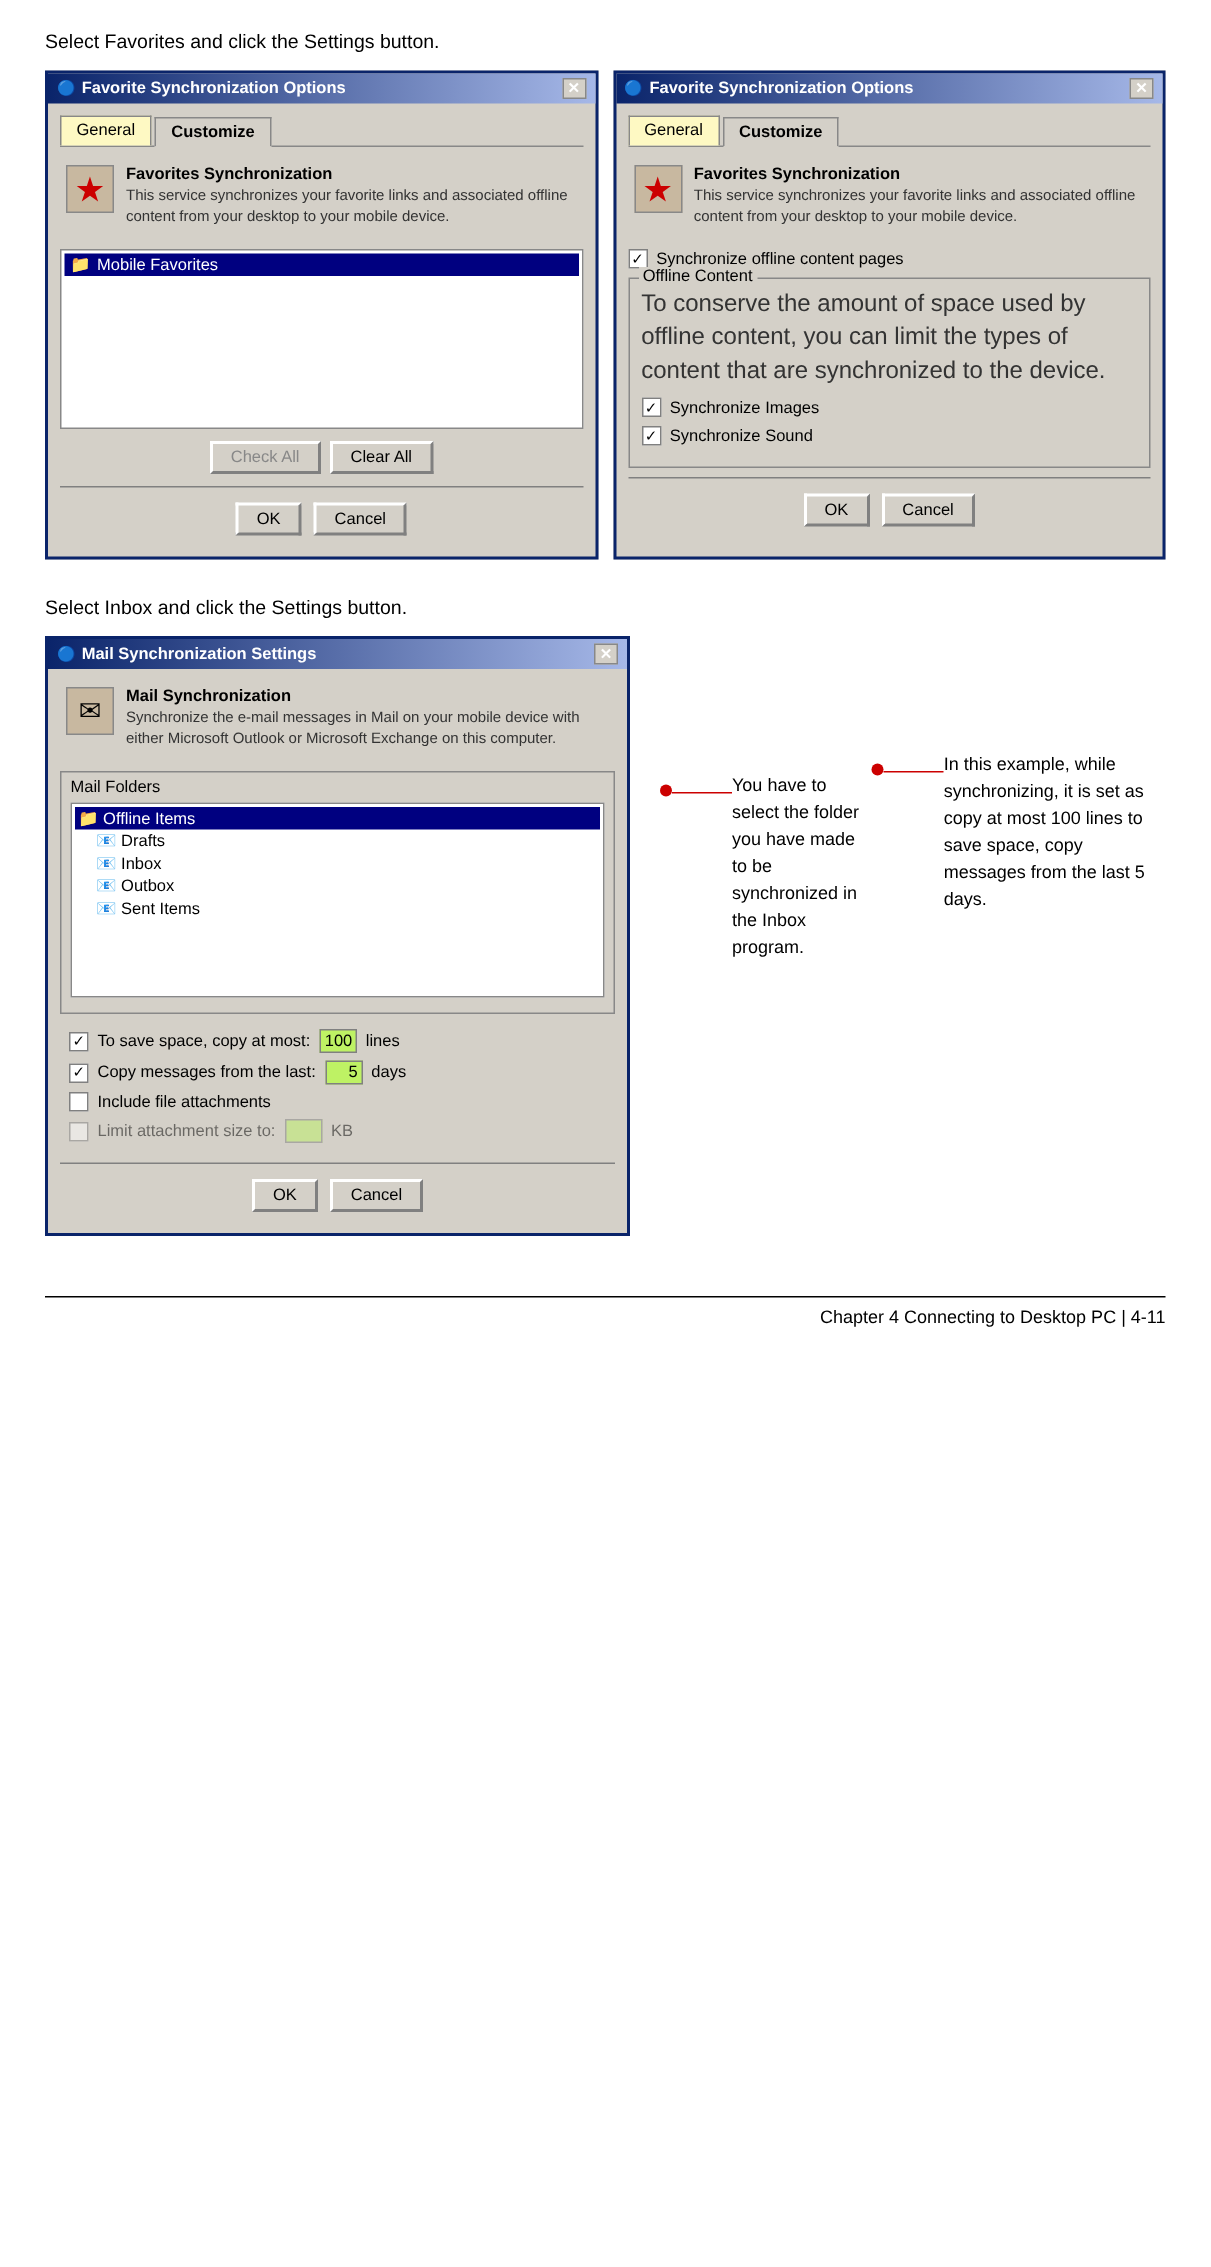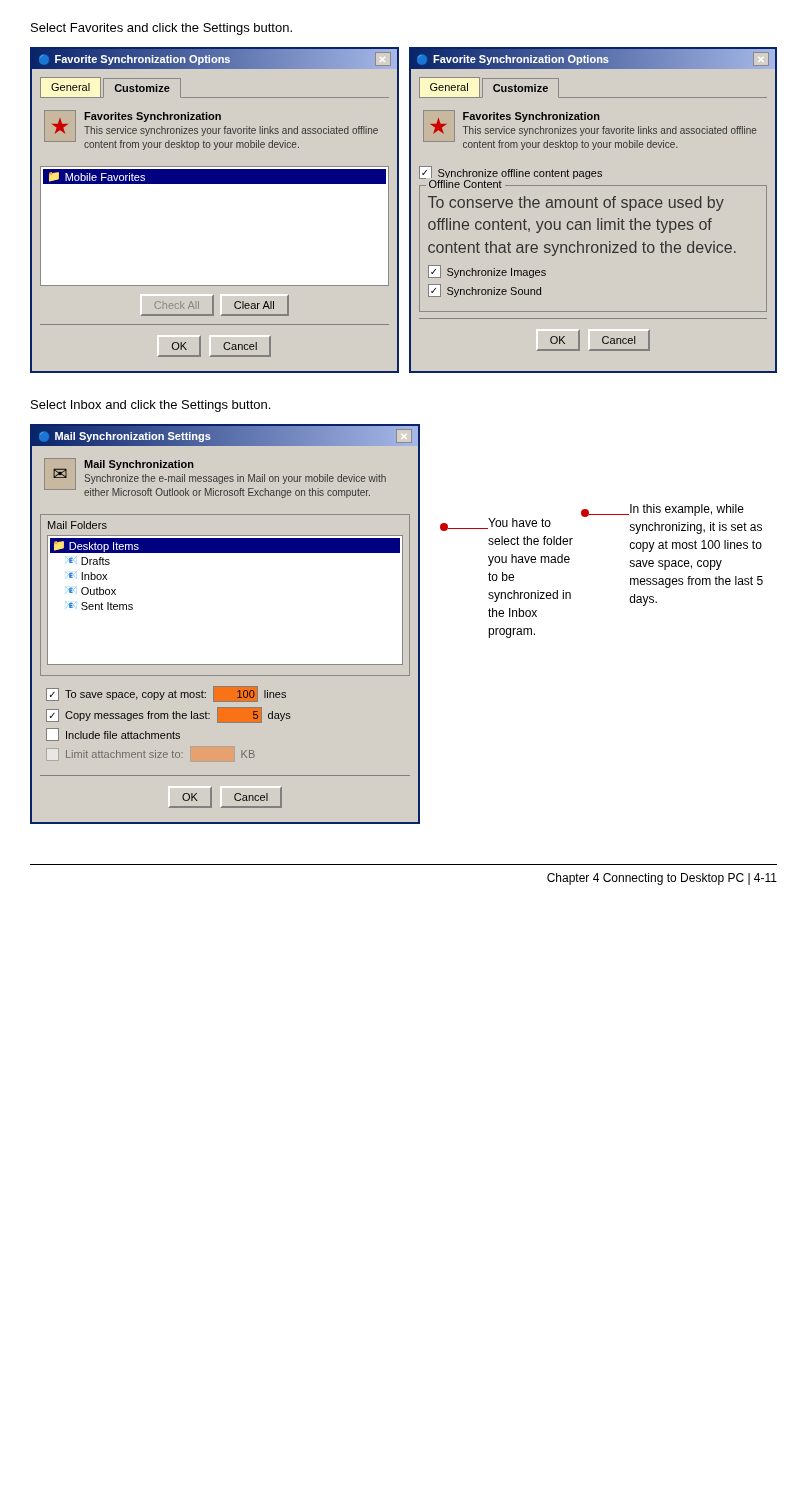--- a/index.html
+++ b/index.html
@@ -246,24 +246,24 @@
       padding: 4px 6px;
     }
     .mail-option-row {
       display: flex;
       align-items: center;
       gap: 6px;
       margin-bottom: 5px;
       font-size: 11px;
     }
     .mail-input {
-      width: 45px;
+      width: 25px;
       height: 16px;
       border: 1px solid #808080;
-      background: #f97316;
+      background: #bef264;
       font-size: 11px;
       text-align: right;
       padding-right: 2px;
     }
     .mail-unit {
       font-size: 11px;
     }
     .separator-line {
       border: none;
       border-top: 1px solid #808080;
@@ -404,21 +404,21 @@
           <div class="service-title">Mail Synchronization</div>
           <div class="service-desc">Synchronize the e-mail messages in Mail on your mobile device with either Microsoft Outlook or Microsoft Exchange on this computer.</div>
         </div>
       </div>
 
       <div style="border: 1px solid #888; padding: 4px 6px; margin-bottom: 6px;">
         <div style="font-size:11px; margin-bottom:4px;">Mail Folders</div>
         <div class="mail-folders-box">
           <div class="folder-item selected">
             <span>📁</span>
-            <span>Desktop Items</span>
+            <span>Offline Items</span>
           </div>
           <div class="folder-item folder-indent">
             <span>📧</span>
             <span>Drafts</span>
           </div>
           <div class="folder-item folder-indent">
             <span>📧</span>
             <span>Inbox</span>
           </div>
           <div class="folder-item folder-indent">

